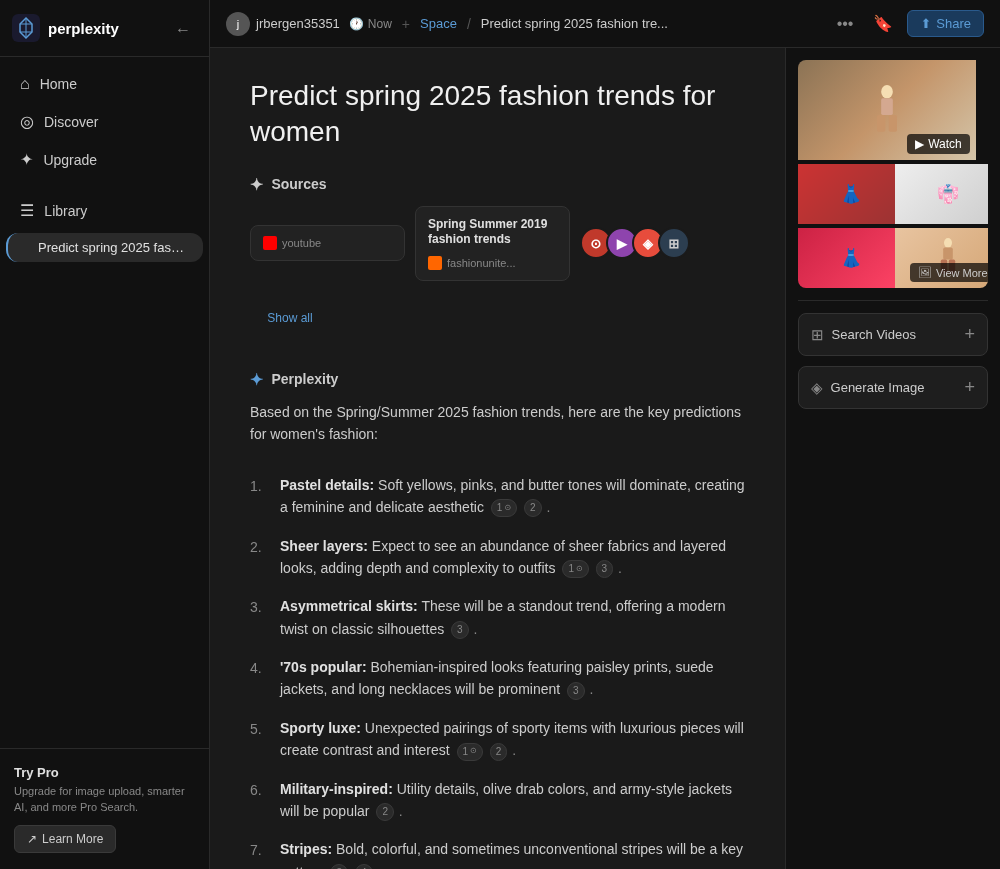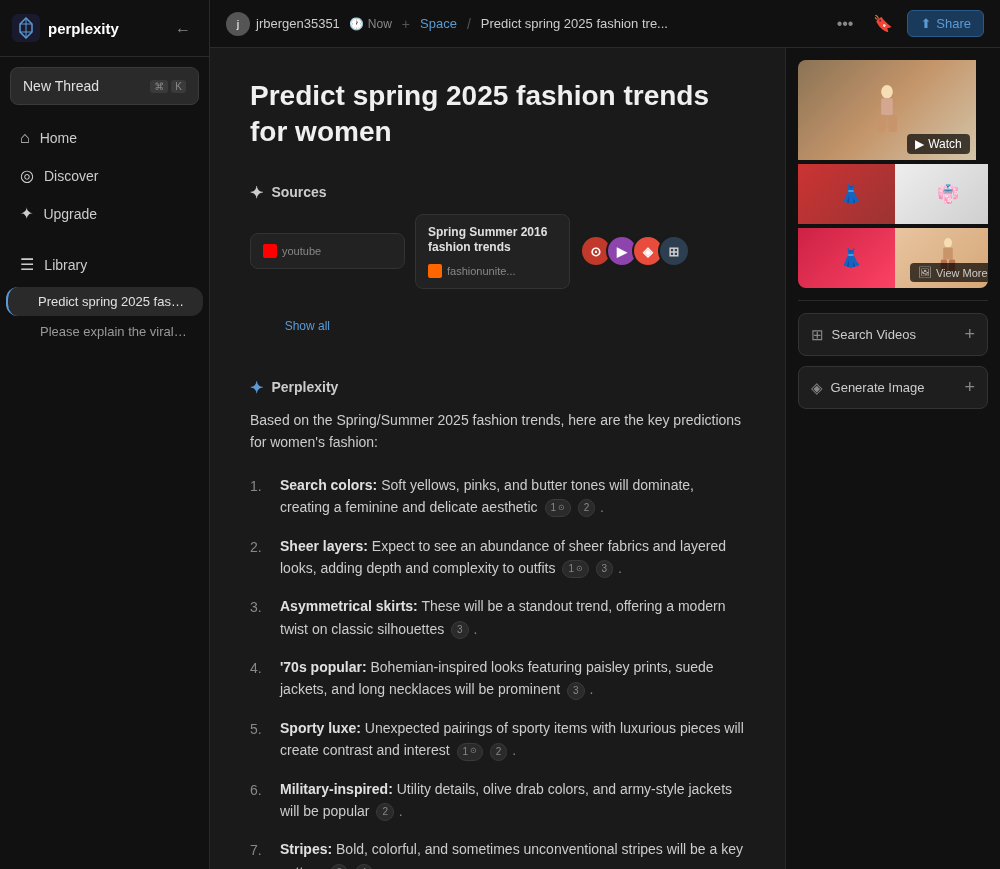--- a/index.html
+++ b/index.html
@@ -238,24 +238,24 @@
       flex: 1;
       overflow-y: auto;
       padding: 30px 40px;
     }
     .main-scroll::-webkit-scrollbar { width: 6px; }
     .main-scroll::-webkit-scrollbar-track { background: #1a1a1a; }
     .main-scroll::-webkit-scrollbar-thumb { background: #444; border-radius: 3px; }
 
     .page-title {
       font-size: 28px;
-      font-weight: 700;
+      font-weight: 400;
       color: #f0f0f0;
       line-height: 1.3;
-      margin-bottom: 32px;
+      margin-bottom: 24px;
     }
 
     
     .section-header {
       display: flex;
       align-items: center;
       gap: 8px;
       margin-bottom: 12px;
       color: #ccc;
       font-size: 14px;
@@ -321,21 +321,21 @@
     }
     .src-icon-circle:first-child { margin-left: 0; }
     .src-icon-1 { background: #c0392b; }
     .src-icon-2 { background: #8e44ad; }
     .src-icon-3 { background: #e74c3c; }
     .src-icon-4 { background: #2c3e50; }
 
     .show-all-btn {
       display: flex;
       flex-direction: column;
-      align-items: flex-end;
+      align-items: center;
       justify-content: center;
       width: 80px;
       height: 55px;
       cursor: pointer;
       color: #5b9bd5;
       font-size: 12px;
       gap: 4px;
     }
 
     
@@ -343,21 +343,21 @@
       margin-bottom: 20px;
     }
     .perplexity-icon {
       font-size: 16px;
       color: #5b9bd5;
     }
     .answer-text {
       color: #ccc;
       font-size: 14px;
       line-height: 1.6;
-      margin-bottom: 20px;
+      margin-bottom: 28px;
     }
 
     
     .answer-list {
       list-style: none;
       counter-reset: list-counter;
     }
     .list-item {
       counter-increment: list-counter;
       display: flex;
@@ -496,27 +496,20 @@
       <svg width="28" height="28" viewBox="0 0 28 28" fill="none">
         <rect width="28" height="28" rx="6" fill="#1a1a2e"></rect>
         <path d="M14 4 L20 10 L20 18 L14 24 L8 18 L8 10 Z" fill="none" stroke="#5b9bd5" stroke-width="1.5"></path>
         <path d="M14 4 L14 24 M8 10 L20 10 M8 18 L20 18" stroke="#5b9bd5" stroke-width="1"></path>
       </svg>
       <span class="logo-text">perplexity</span>
     </div>
     <button class="collapse-btn">←</button>
   </div>
 
-  <button class="new-thread-btn">
-    <span>New Thread</span>
-    <span class="shortcut-badge">
-      <span class="shortcut-key">⌘</span>
-      <span class="shortcut-key">K</span>
-    </span>
-  </button>
 
   <div class="nav-items">
     <div class="nav-item">
       <span class="nav-icon">⌂</span>
       <span>Home</span>
     </div>
     <div class="nav-item">
       <span class="nav-icon">◎</span>
       <span>Discover</span>
     </div>
@@ -526,24 +519,33 @@
     </div>
   </div>
 
   <div class="library-section">
     <div class="library-header">
       <span class="nav-icon">☰</span>
       <span>Library</span>
     </div>
     <div class="library-items">
       <div class="library-item active">Predict spring 2025 fashio...</div>
-      <div class="library-item">Please explain the viral '...</div>
     </div>
   </div>
 
+  <div class="sidebar-footer">
+    <div class="try-pro-section">
+      <div class="try-pro-title">Try Pro</div>
+      <div class="try-pro-desc">Upgrade for image upload, smarter AI, and more Pro Search.</div>
+      <button class="learn-more-btn">
+        <span>↗</span>
+        <span>Learn More</span>
+      </button>
+    </div>
+  </div>
 </div>
 
 <div class="main">
 
   <div class="topbar">
     <div class="user-info">
       <div class="user-avatar">j</div>
       <span>jrbergen35351</span>
     </div>
     <div class="topbar-time">
@@ -574,21 +576,21 @@
         <span>Sources</span>
       </div>
       <div class="sources-grid">
         <div class="source-card">
           <div class="source-meta">
             <div class="source-favicon fav-youtube" style="width:14px;height:14px;border-radius:2px;background:#ff0000;"></div>
             <span>youtube</span>
           </div>
         </div>
         <div class="source-card">
-          <div class="source-title">Spring Summer 2016 fashion trends</div>
+          <div class="source-title">Spring Summer 2019 fashion trends</div>
           <div class="source-meta">
             <div class="source-favicon fav-fashionunite" style="width:14px;height:14px;border-radius:2px;background:#ff6600;"></div>
             <span>fashionunite...</span>
           </div>
         </div>
         <div class="source-icons-group">
           <div class="src-icon-circle src-icon-1" style="color:#fff;">⊙</div>
           <div class="src-icon-circle src-icon-2" style="color:#fff;">▶</div>
           <div class="src-icon-circle src-icon-3" style="color:#fff;">◈</div>
           <div class="src-icon-circle src-icon-4" style="color:#ccc;">⊞</div>
@@ -603,21 +605,21 @@
           <span class="perplexity-icon">✦</span>
           <span>Perplexity</span>
         </div>
         <p class="answer-text">Based on the Spring/Summer 2025 fashion trends, here are the key predictions for women's fashion:</p>
 
         <ol class="answer-list">
 
           <li class="list-item">
             <span class="list-num">1.</span>
             <span class="list-content">
-              <strong>Search colors:</strong> Soft yellows, pinks, and butter tones will dominate, creating a feminine and delicate aesthetic
+              <strong>Pastel details:</strong> Soft yellows, pinks, and butter tones will dominate, creating a feminine and delicate aesthetic
               <span class="cite-badge">1<span style="font-size:8px;">⊙</span></span>
               <span class="cite-badge">2</span>
               <span class="period">.</span>
             </span>
           </li>
 
           <li class="list-item">
             <span class="list-num">2.</span>
             <span class="list-content">
               <strong>Sheer layers:</strong> Expect to see an abundance of sheer fabrics and layered looks, adding depth and complexity to outfits

